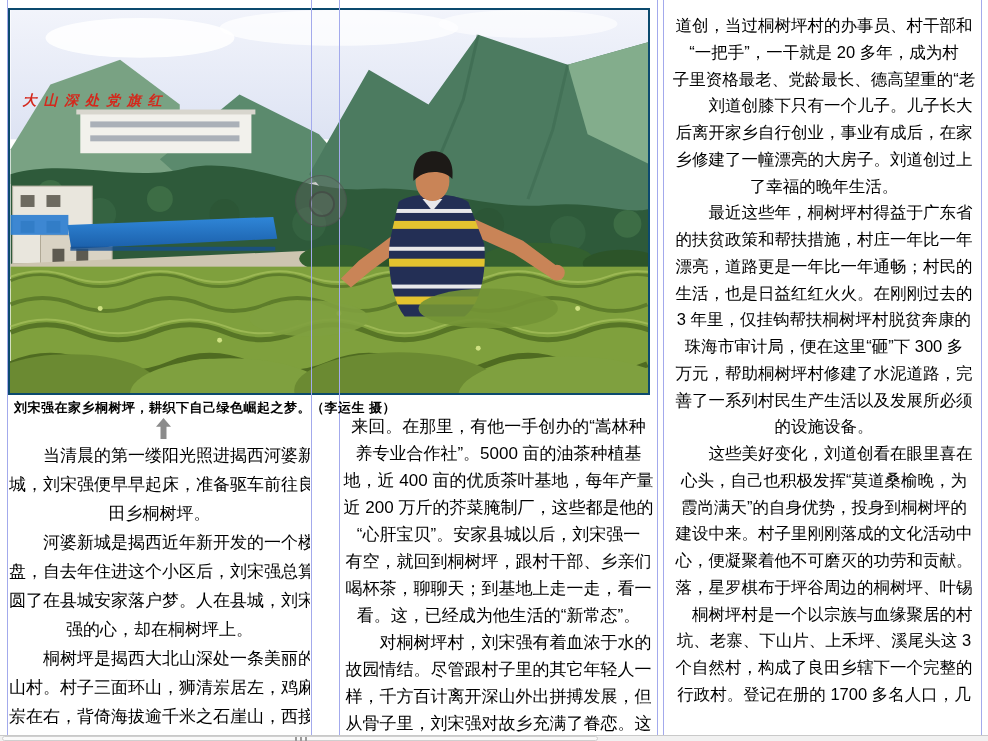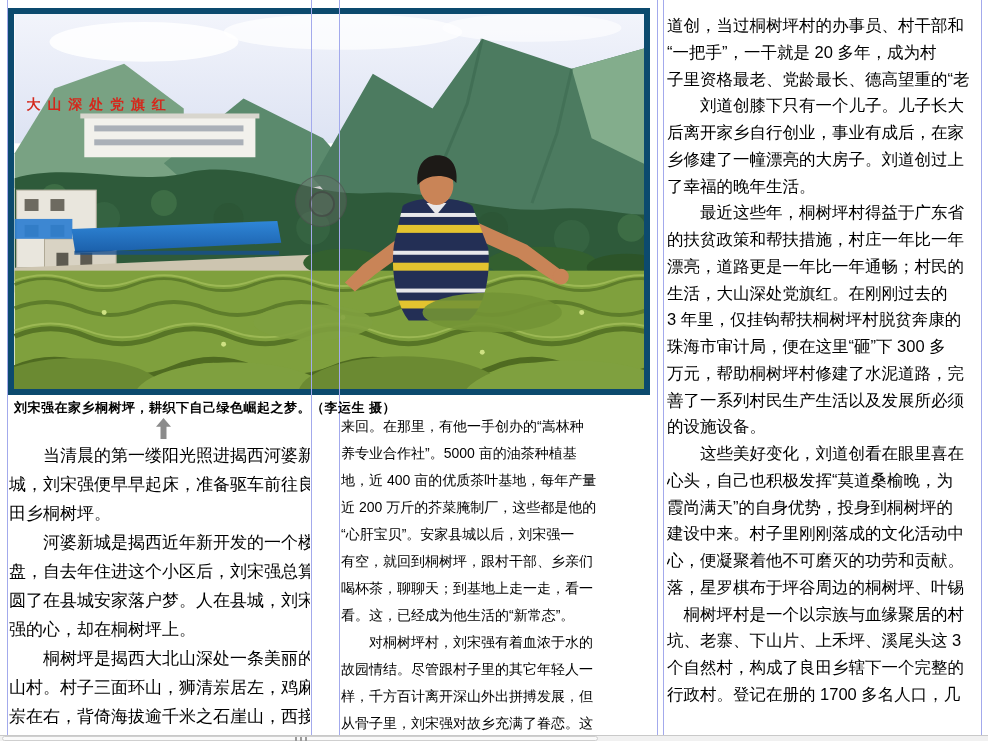--- a/index.html
+++ b/index.html
@@ -1,34 +1,34 @@
 <!DOCTYPE html>
 <html><head>
 <meta charset="utf-8">
 <style>
   html,body{margin:0;padding:0;background:#fff;}
   .page{position:relative;width:988px;height:741px;background:#fff;overflow:hidden;
         font-family:"Liberation Sans",sans-serif;}
   
   .photo-frame{position:absolute;left:8px;top:8px;width:642px;height:387px;
-               border:6px solid #0c4a6e;box-sizing:border-box;z-index:10;overflow:hidden;}
+               border:2px solid #0c4a6e;box-sizing:border-box;z-index:10;overflow:hidden;font-style:italic;}
   .photo-frame svg{display:block;}
   
   .guide{position:absolute;top:0;width:1px;height:735px;background:#a3aaec;z-index:40;}
   
   .caption{position:absolute;left:14px;top:399px;width:620px;z-index:45;
            font-size:13px;font-weight:bold;color:#000;white-space:nowrap;letter-spacing:.5px;}
   
   .arrow-marker{position:absolute;left:156px;top:418px;width:15px;height:21px;background:#8b8b8b;z-index:46;
     clip-path:polygon(50% 0,100% 42%,70% 42%,70% 100%,30% 100%,30% 42%,0 42%);}
   
-  .col{position:absolute;z-index:30;color:#000;}
+  .col{position:absolute;z-index:30;color:#000;text-align:center;}
   .col .line{white-space:nowrap;overflow:hidden;}
   .col1{left:9px;top:441px;width:301px;font-size:17px;line-height:29px;}
-  .col2{left:341px;top:413px;width:315px;font-size:14px;line-height:27px;}
+  .col2{left:341px;top:413px;width:315px;font-size:17px;line-height:27px;}
   .col3{left:667px;top:12px;width:314px;font-size:16.5px;line-height:26.75px;}
   
   .handle-overlay{position:absolute;left:295px;top:175px;width:50px;height:50px;border-radius:50%;
     background:rgba(110,110,110,.34);border:1px solid rgba(70,70,70,.45);z-index:50;}
   .handle-overlay .inner{position:absolute;left:13px;top:15px;width:22px;height:22px;border-radius:50%;
     border:2px solid rgba(60,60,60,.55);background:rgba(130,130,130,.2);}
   
   .hscrollbar{position:absolute;left:0;top:735px;width:988px;height:6px;background:#f1f1f1;
     border-top:1px solid #c9c9c9;z-index:60;box-sizing:border-box;}
   .hscroll-thumb{position:absolute;left:2px;top:0px;width:596px;height:5px;background:#fafafa;
@@ -188,21 +188,21 @@
       <div class="line">道创，当过桐树坪村的办事员、村干部和</div>
       <div class="line">“一把手”，一干就是 20 多年，成为村</div>
       <div class="line">子里资格最老、党龄最长、德高望重的“老</div>
       <div class="line">　　刘道创膝下只有一个儿子。儿子长大</div>
       <div class="line">后离开家乡自行创业，事业有成后，在家</div>
       <div class="line">乡修建了一幢漂亮的大房子。刘道创过上</div>
       <div class="line">了幸福的晚年生活。</div>
       <div class="line">　　最近这些年，桐树坪村得益于广东省</div>
       <div class="line">的扶贫政策和帮扶措施，村庄一年比一年</div>
       <div class="line">漂亮，道路更是一年比一年通畅；村民的</div>
-      <div class="line">生活，大山深处党旗红。在刚刚过去的</div>
+      <div class="line">生活，也是日益红红火火。在刚刚过去的</div>
       <div class="line">3 年里，仅挂钩帮扶桐树坪村脱贫奔康的</div>
       <div class="line">珠海市审计局，便在这里“砸”下 300 多</div>
       <div class="line">万元，帮助桐树坪村修建了水泥道路，完</div>
       <div class="line">善了一系列村民生产生活以及发展所必须</div>
       <div class="line">的设施设备。</div>
       <div class="line">　　这些美好变化，刘道创看在眼里喜在</div>
       <div class="line">心头，自己也积极发挥“莫道桑榆晚，为</div>
       <div class="line">霞尚满天”的自身优势，投身到桐树坪的</div>
       <div class="line">建设中来。村子里刚刚落成的文化活动中</div>
       <div class="line">心，便凝聚着他不可磨灭的功劳和贡献。</div>

